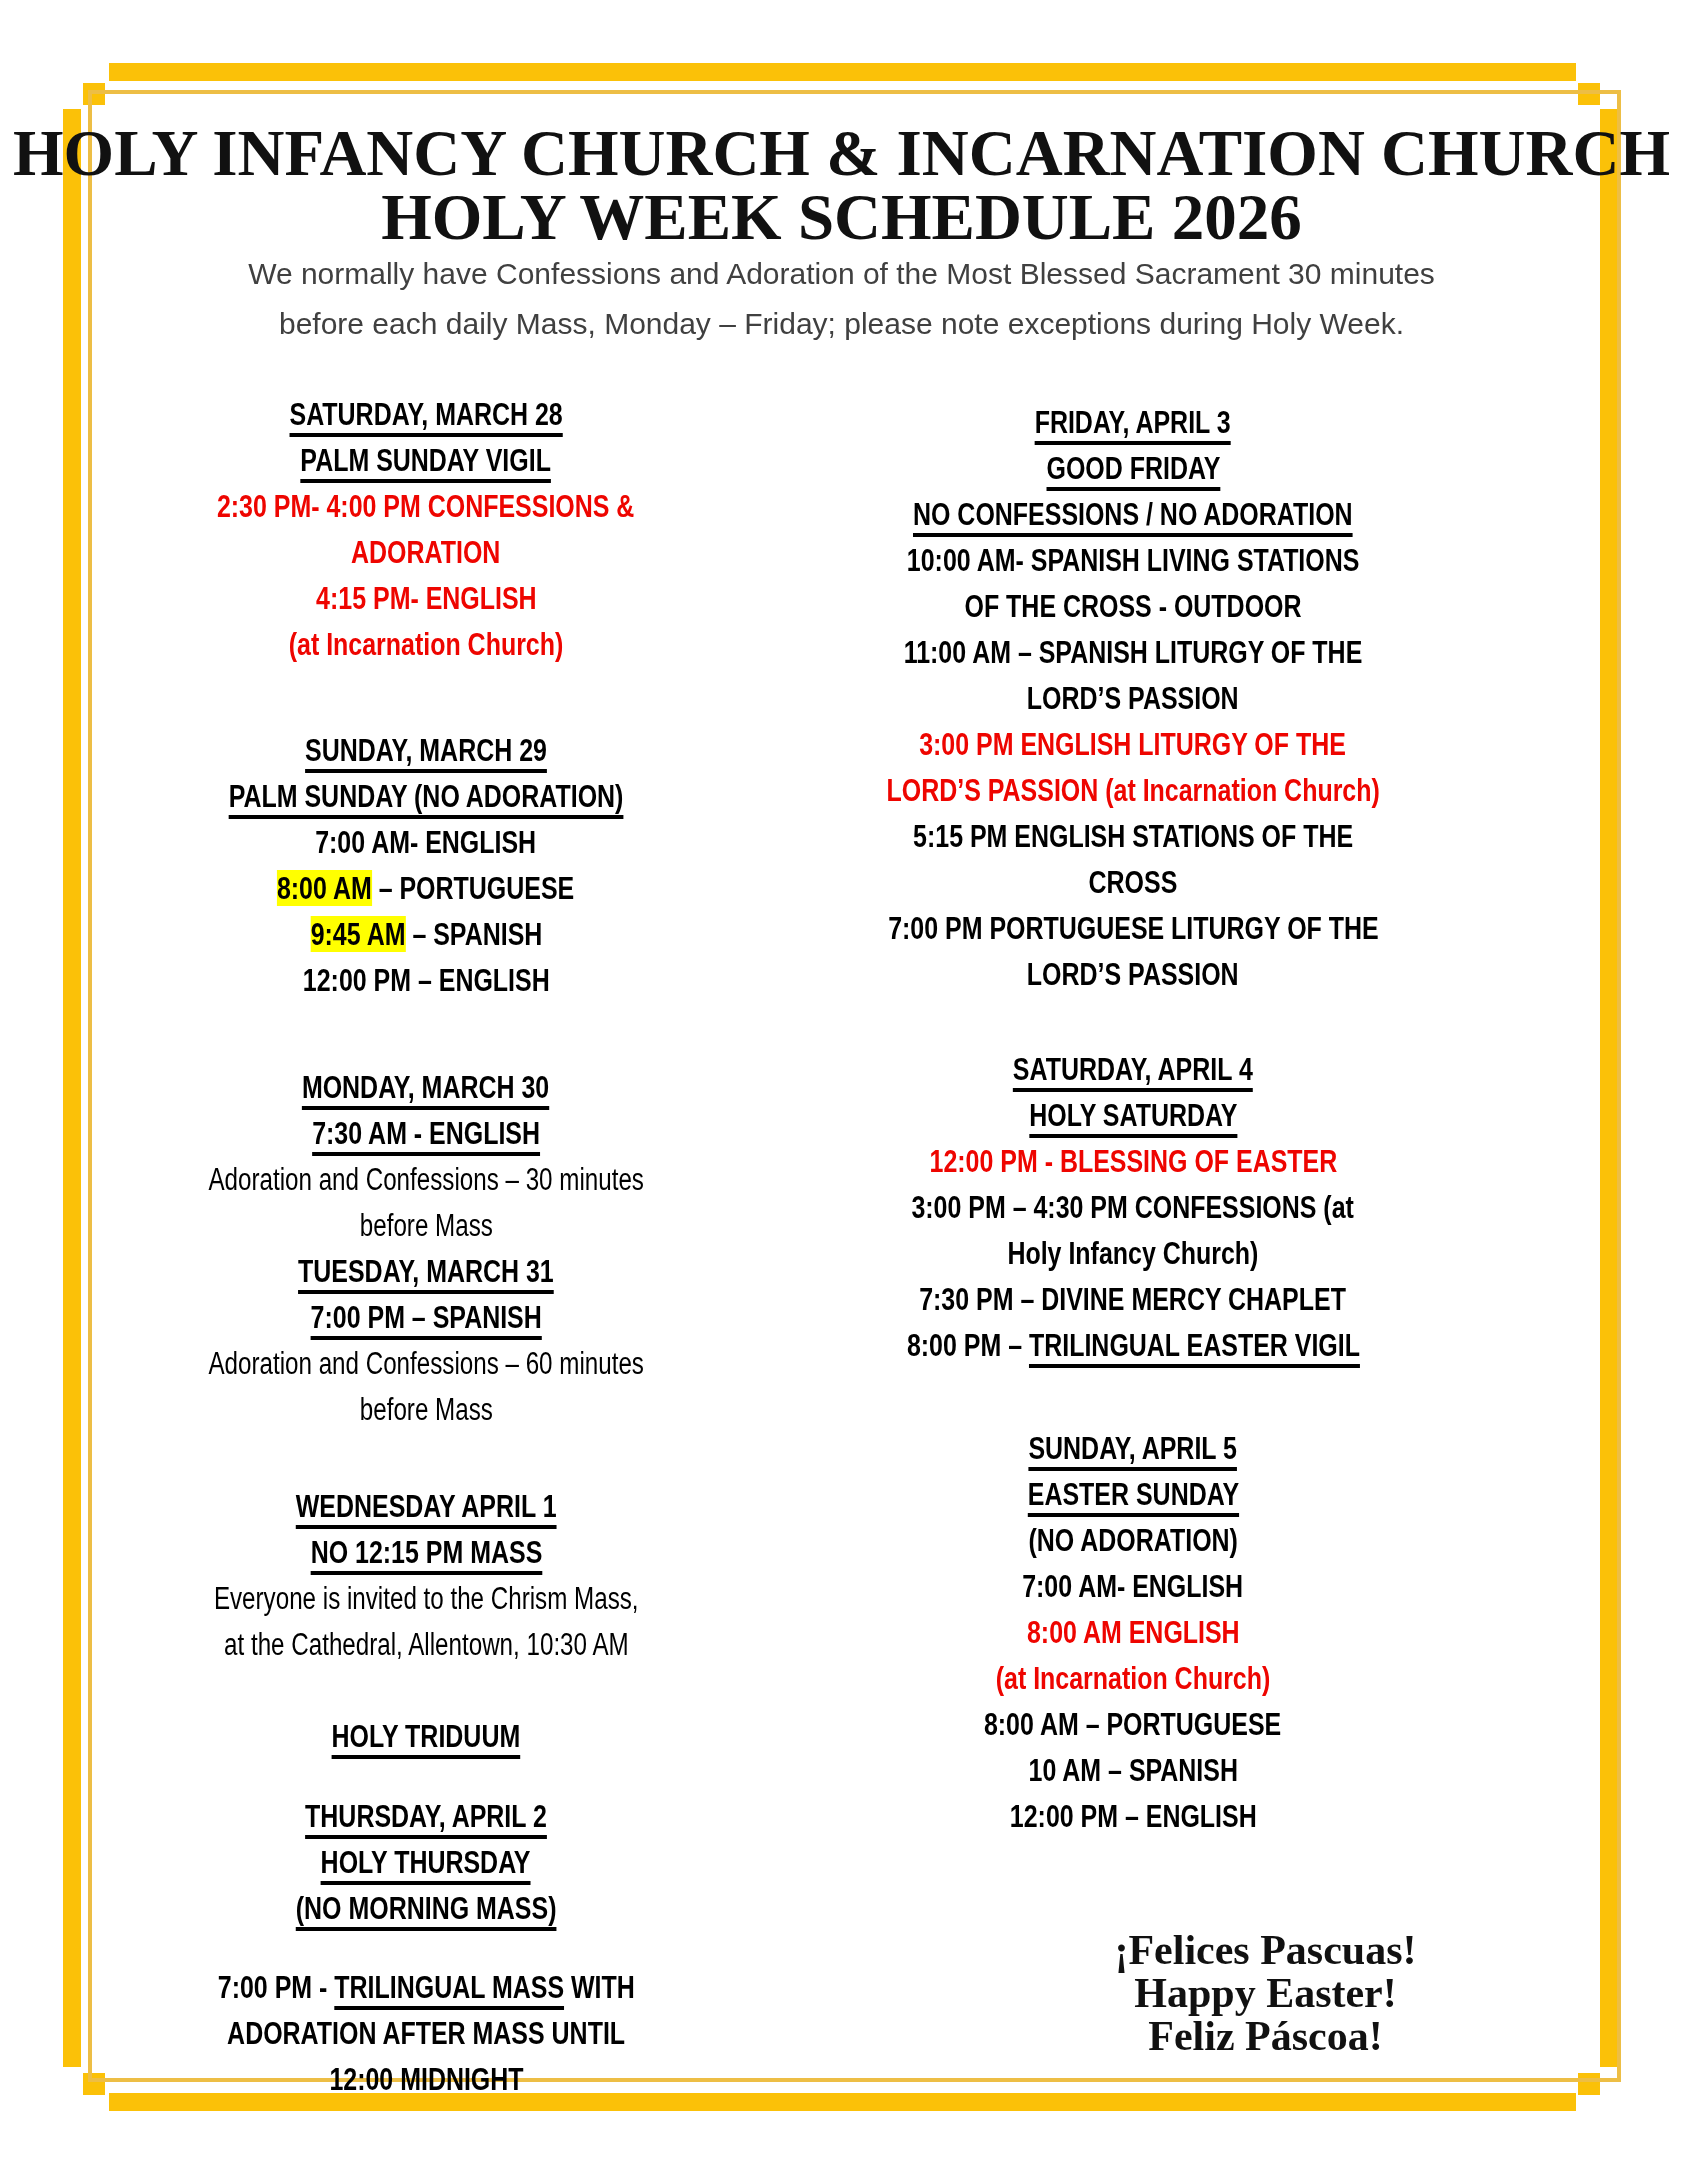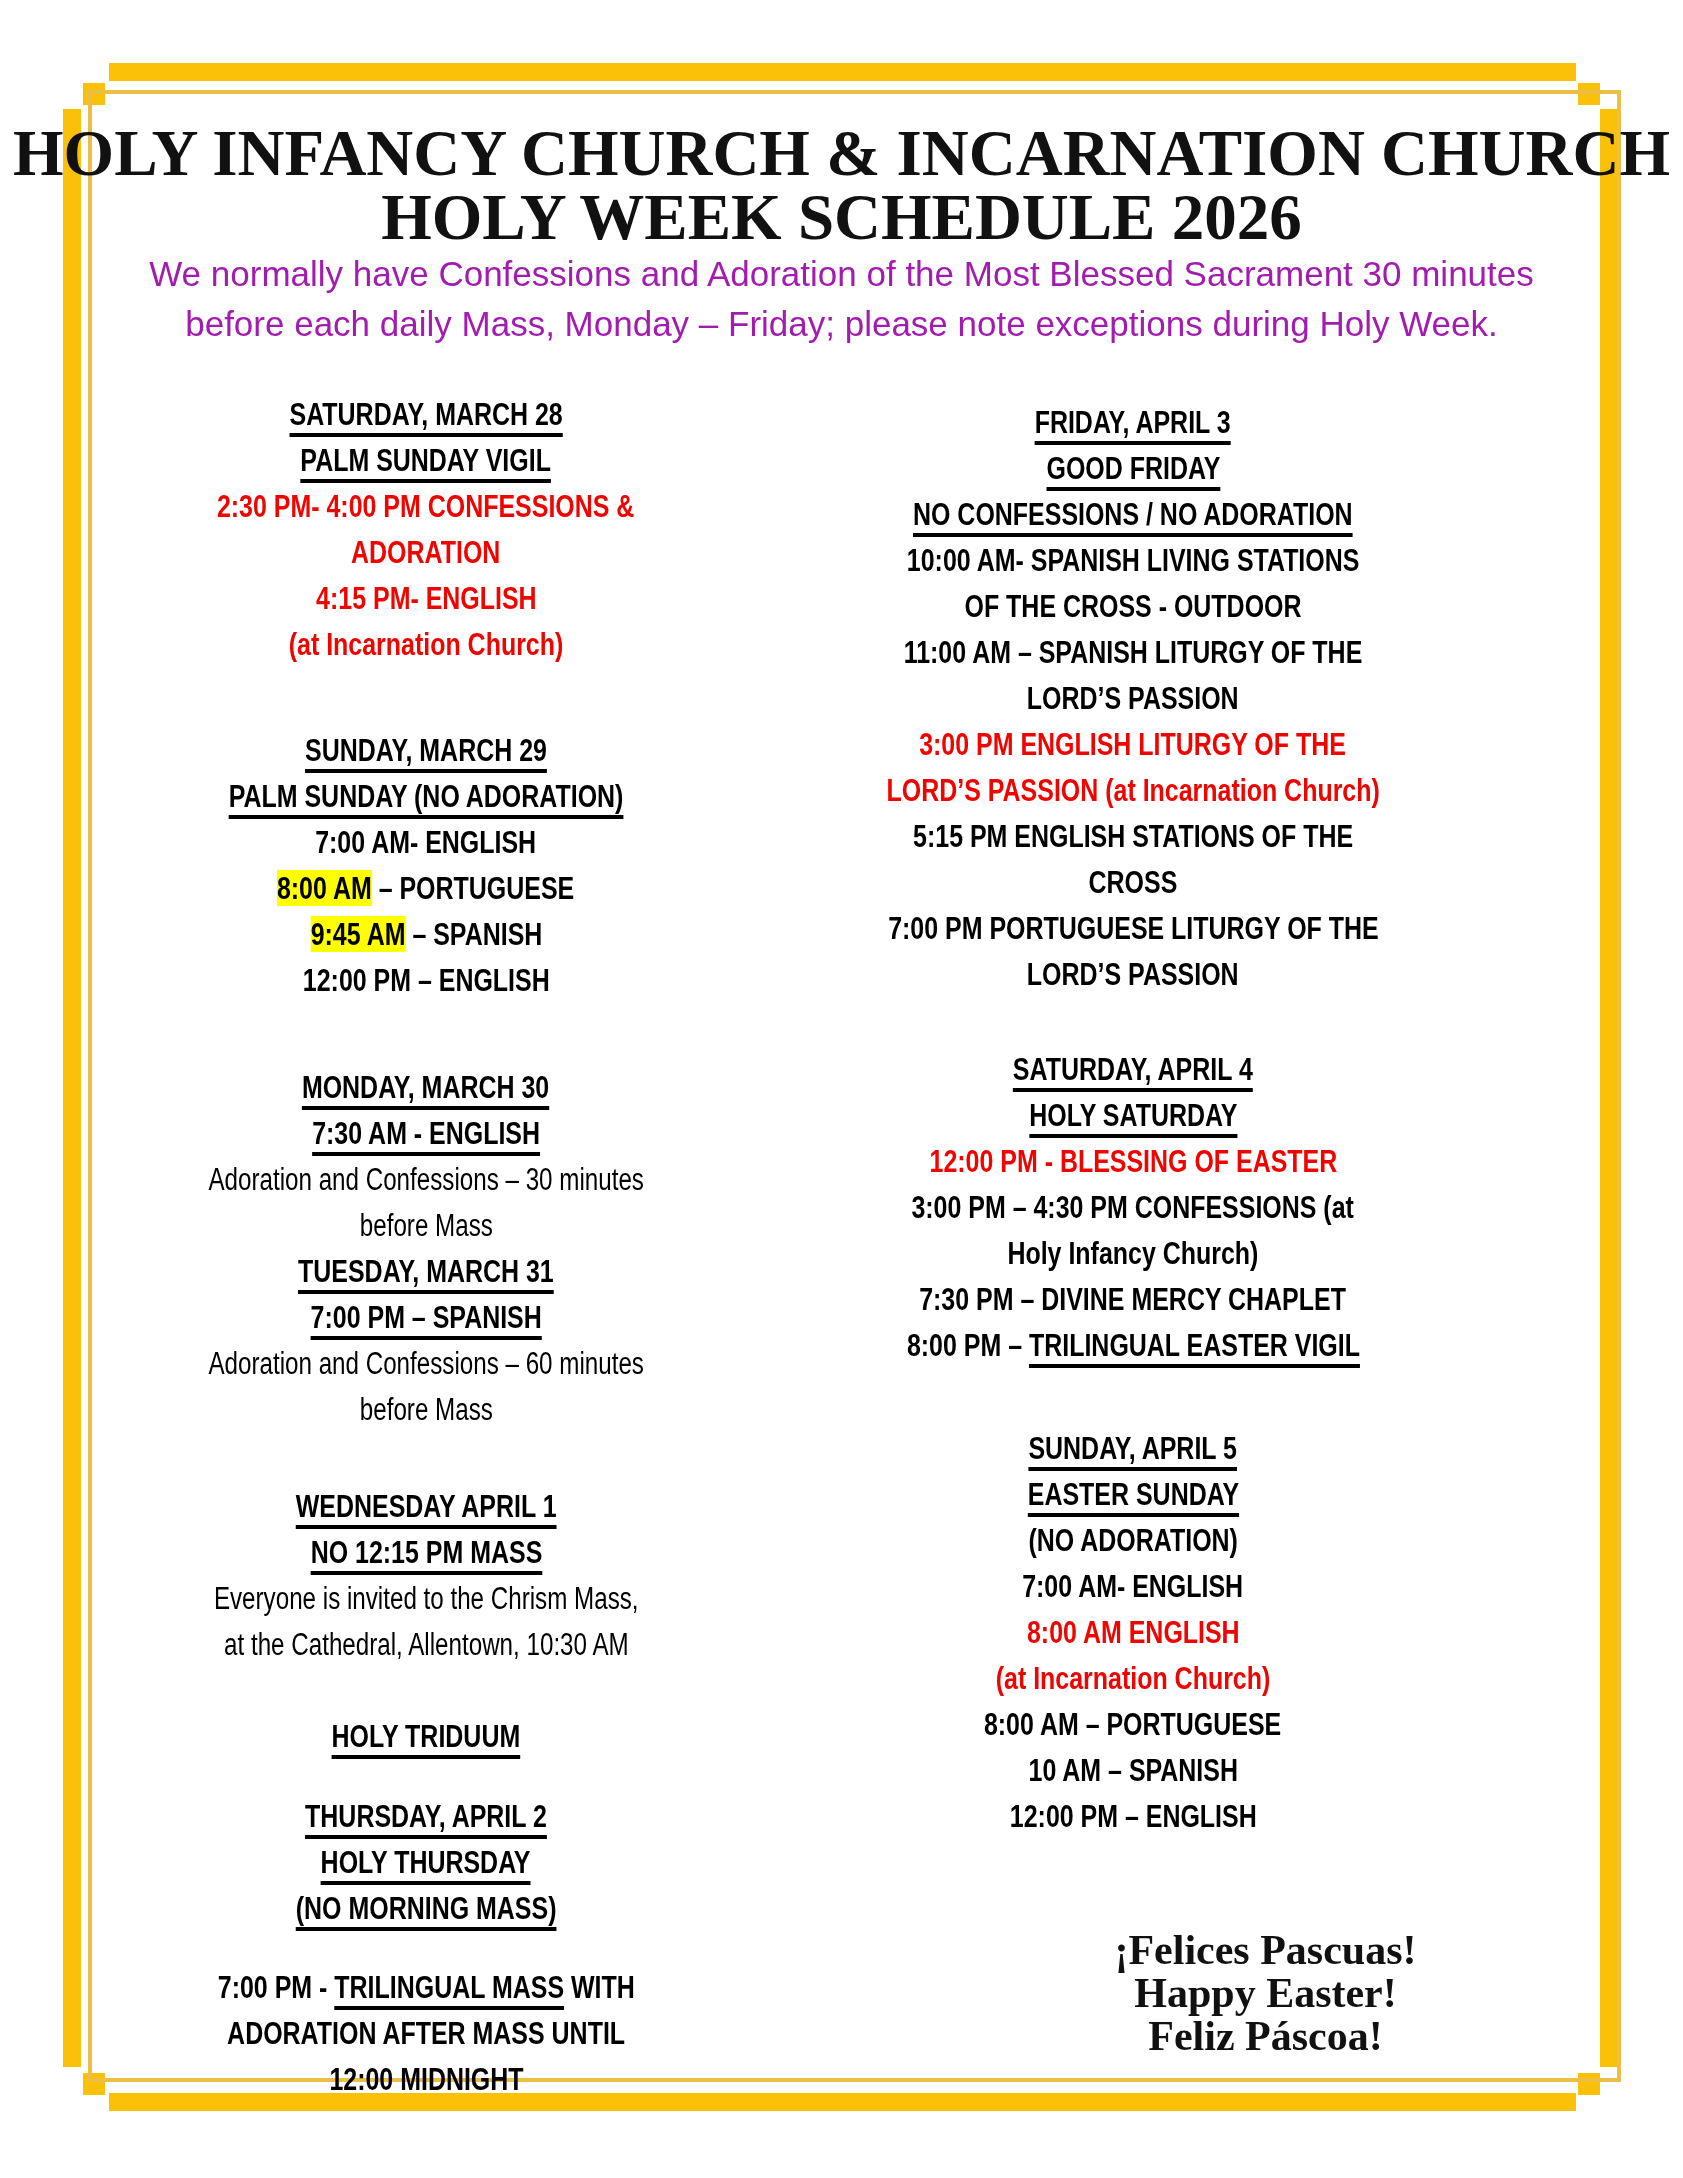--- a/index.html
+++ b/index.html
@@ -27,21 +27,21 @@
     box-sizing:border-box;
   }
   
   .title-block{position:absolute;left:0;top:121px;width:1683px;text-align:center;}
   .title-line{
     font-family:"Liberation Serif",serif;
     font-weight:700;font-size:65px;line-height:64px;color:#111;
     letter-spacing:0px;white-space:nowrap;
   }
   .intro-block{position:absolute;left:0;top:249px;width:1683px;text-align:center;}
-  .intro-line{font-size:35px;line-height:50px;color:#a21caf;white-space:nowrap;}
+  .intro-line{font-size:30px;line-height:50px;color:#404040;white-space:nowrap;}
   
   .col{position:absolute;}
   .col-left{left:139px;top:391px;width:574px;}
   .col-right{left:851px;top:399px;width:564px;}
   .section{margin:0;}
   .col-left > .section:nth-of-type(2){margin-top:60px;}
   .col-left > .section:nth-of-type(3){margin-top:61px;}
   .col-left > .section:nth-of-type(4){margin-top:51px;}
   .col-left > .section:nth-of-type(5){margin-top:46px;}
   .col-left > .section:nth-of-type(6){margin-top:34px;}

